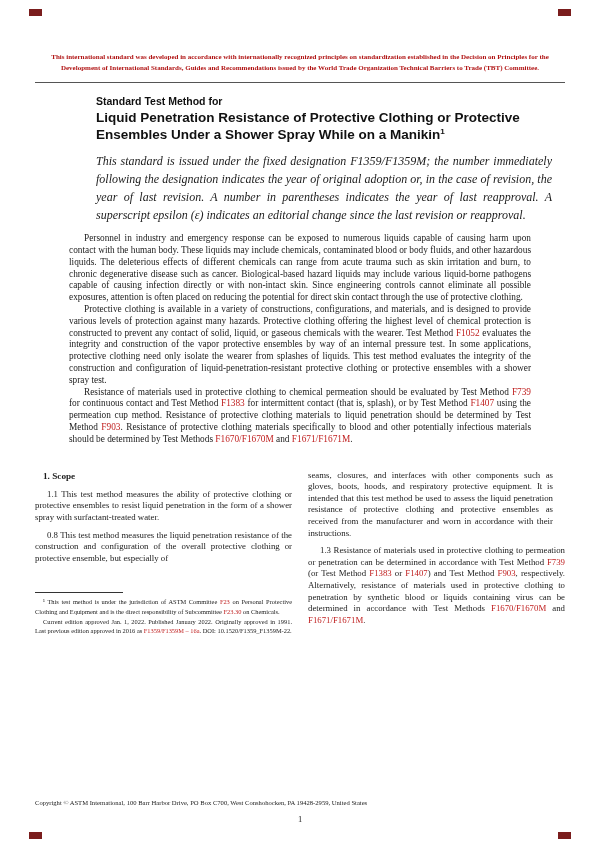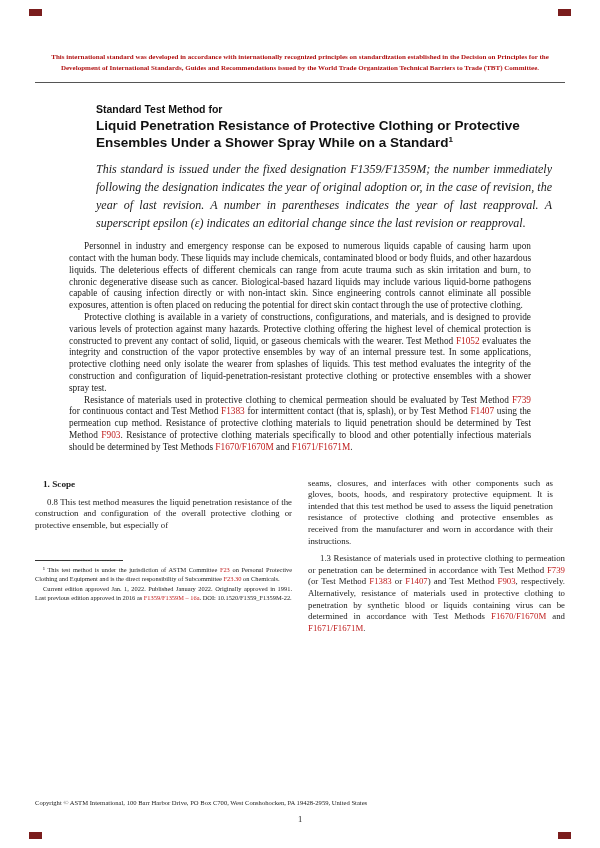--- a/index.html
+++ b/index.html
@@ -26,21 +26,21 @@
   .wing i { display:block; width:9px; height:2px; background:#101010; }
   .logo-circle {
     width:40px; height:30px; background:#0d0d0d; border-radius:50%;
     color:#fff; font:bold italic 13px "Liberation Sans", sans-serif;
     display:flex; align-items:center; justify-content:center; margin:0 2px;
   }
   .logo-intl { font:bold 5.5px "Liberation Sans", sans-serif; letter-spacing:1.4px; margin-top:2px; color:#111; }
   .designation { margin-left:16px; font:bold 11.5px "Liberation Sans", sans-serif; color:#111; }
   .header-rule { border-bottom:1px solid #555; margin:8px 35px 0 35px; }
 
-  .title-block { margin:20px 36px 0 96px; }
+  .title-block { margin:12px 36px 0 96px; }
   .title-kicker { font:bold 10.5px "Liberation Sans", sans-serif; color:#111; }
   .title-main { font:bold 13.5px/1.28 "Liberation Sans", sans-serif; margin-top:2px; width:470px; color:#111; }
 
   .std-note { margin:9px 48px 0 96px; font-size:12px; line-height:1.5; text-align:justify;font-style:italic; }
 
   .intro-heading { text-align:center; font-size:9px; letter-spacing:1.5px; margin-top:18px; font-weight:normal; }
   .intro { margin:9px auto 0; width:462px; font-size:9.3px; line-height:1.27; text-align:justify; }
   .intro p { margin:0; text-indent:15px; }
 
   .columns { display:flex; gap:16px; margin:24px 35px 0 35px; }
@@ -68,34 +68,35 @@
   <div class="corner tr"></div>
   <div class="corner bl"></div>
   <div class="corner br"></div>
 
   <div class="top-notice">This international standard was developed in accordance with internationally recognized principles on standardization established in the Decision on Principles for the Development of International Standards, Guides and Recommendations issued by the World Trade Organization Technical Barriers to Trade (TBT) Committee.</div>
 
   <div class="header-rule"></div>
 
   <div class="title-block">
     <div class="title-kicker">Standard Test Method for</div>
-    <div class="title-main"><span>Liquid Penetration Resistance of Protective Clothing or Protective Ensembles Under a Shower Spray While on a Standard</span><span class="sup">1</span></div>
+    <div class="title-main"><span>Liquid Penetration Resistance of Protective Clothing or Protective Ensembles Under a Shower Spray While on a Manikin</span><span class="sup">1</span></div>
   </div>
 
   <div class="std-note">This standard is issued under the fixed designation F1359/F1359M; the number immediately following the designation indicates the year of original adoption or, in the case of revision, the year of last revision. A number in parentheses indicates the year of last reapproval. A superscript epsilon (ε) indicates an editorial change since the last revision or reapproval.</div>
 
   <div class="intro">
     <p>Personnel in industry and emergency response can be exposed to numerous liquids capable of causing harm upon contact with the human body. These liquids may include chemicals, contaminated blood or body fluids, and other hazardous liquids. The deleterious effects of different chemicals can range from acute trauma such as skin irritation and burn, to chronic degenerative disease such as cancer. Biological-based hazard liquids may include various liquid-borne pathogens capable of causing infection directly or with non-intact skin. Since engineering controls cannot eliminate all possible exposures, attention is often placed on reducing the potential for direct skin contact through the use of protective clothing.</p>
     <p><span>Protective clothing is available in a variety of constructions, configurations, and materials, and is designed to provide various levels of protection against many hazards. Protective clothing offering the highest level of chemical protection is constructed to prevent any contact of solid, liquid, or gaseous chemicals with the wearer. Test Method </span><span class="link">F1052</span><span> evaluates the integrity and construction of the vapor protective ensembles by way of an internal pressure test. In some applications, protective clothing need only isolate the wearer from splashes of liquids. This test method evaluates the integrity of the construction and configuration of liquid-penetration-resistant protective clothing or protective ensembles with a shower spray test.</span></p>
     <p><span>Resistance of materials used in protective clothing to chemical permeation should be evaluated by Test Method </span><span class="link">F739</span><span> for continuous contact and Test Method </span><span class="link">F1383</span><span> for intermittent contact (that is, splash), or by Test Method </span><span class="link">F1407</span><span> using the permeation cup method. Resistance of protective clothing materials to liquid penetration should be determined by Test Method </span><span class="link">F903</span><span>. Resistance of protective clothing materials specifically to blood and other potentially infectious materials should be determined by Test Methods </span><span class="link">F1670/F1670M</span><span> and </span><span class="link">F1671/F1671M</span><span>.</span></p>
   </div>
 
   <div class="columns">
     <div class="col">
       <p class="sec-heading">1. Scope</p>
+      <p class="body">1.1 This test method measures the ability of protective clothing or protective ensembles to resist liquid penetration in the form of a shower spray with surfactant-treated water.</p>
       <p class="body">0.8 This test method measures the liquid penetration resistance of the construction and configuration of the overall protective clothing or protective ensemble, but especially of</p>
       <div class="footnote-block">
         <div class="fn-rule"></div>
         <p class="fn"><span>¹ This test method is under the jurisdiction of ASTM Committee </span><span class="link">F23</span><span> on Personal Protective Clothing and Equipment and is the direct responsibility of Subcommittee </span><span class="link">F23.30</span><span> on Chemicals.</span></p>
         <p class="fn"><span>Current edition approved Jan. 1, 2022. Published January 2022. Originally approved in 1991. Last previous edition approved in 2016 as </span><span class="link">F1359/F1359M – 16a</span><span>. DOI: 10.1520/F1359_F1359M-22.</span></p>
       </div>
     </div>
     <div class="col">
       <p class="cont">seams, closures, and interfaces with other components such as gloves, boots, hoods, and respiratory protective equipment. It is intended that this test method be used to assess the liquid penetration resistance of protective clothing and protective ensembles as received from the manufacturer and worn in accordance with their instructions.</p>
       <p class="body"><span>1.3 Resistance of materials used in protective clothing to permeation or penetration can be determined in accordance with Test Method </span><span class="link">F739</span><span> (or Test Method </span><span class="link">F1383</span><span> or </span><span class="link">F1407</span><span>) and Test Method </span><span class="link">F903</span><span>, respectively. Alternatively, resistance of materials used in protective clothing to penetration by synthetic blood or liquids containing virus can be determined in accordance with Test Methods </span><span class="link">F1670/F1670M</span><span> and </span><span class="link">F1671/F1671M</span><span>.</span></p>

